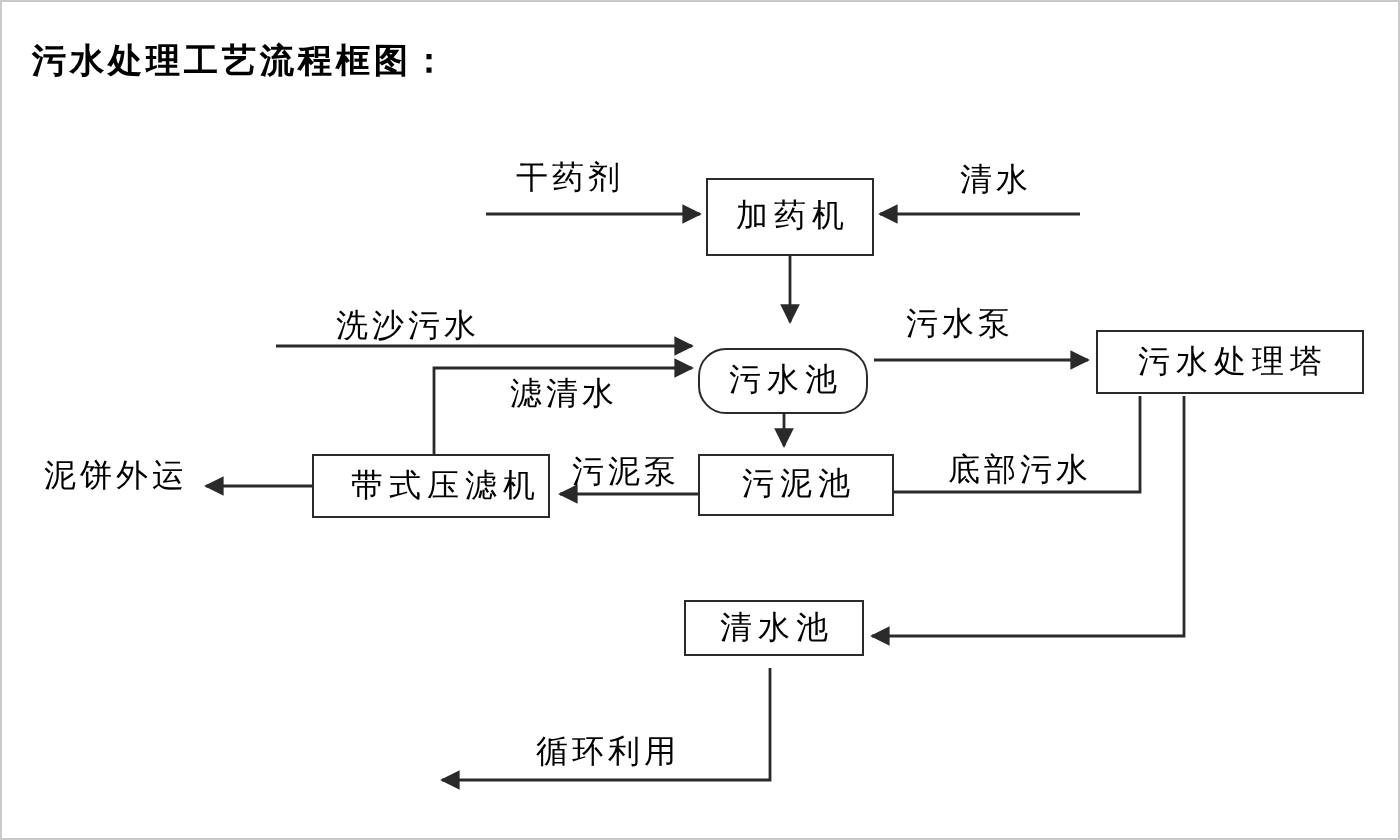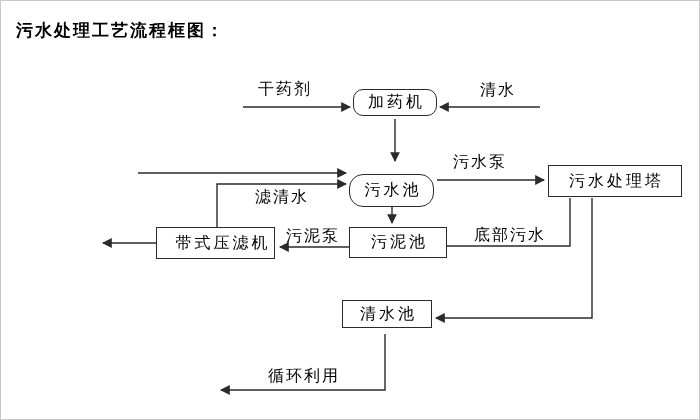--- a/index.html
+++ b/index.html
@@ -85,28 +85,30 @@
     <path class="edge" d="M217,227 V184 H346" marker-end="url(#arr)"></path>
     <path class="edge" d="M437,180 H544" marker-end="url(#arr)"></path>
     <path class="edge" d="M392,197 V223" marker-end="url(#arr)"></path>
     <path class="edge" d="M570,198 V246 H436" marker-end="url(#arr)"></path>
     <path class="edge" d="M349,247 H280" marker-end="url(#arr)"></path>
     <path class="edge" d="M156,243 H103" marker-end="url(#arr)"></path>
     <path class="edge" d="M592,198 V318 H436" marker-end="url(#arr)"></path>
     <path class="edge" d="M385,334 V390 H221" marker-end="url(#arr)"></path>
   </svg>
 
-  <div class="node" style="left:353px; top:89px;  width:84px;  height:27px;border-radius:10px;">加药机</div>
+  <div class="node" style="left:353px; top:89px;  width:84px;  height:39px;">加药机</div>
   <div class="node" style="left:349px; top:174px; width:85px;  height:33px;border-radius:14px;">污水池</div>
   <div class="node" style="left:548px; top:165px; width:134px; height:32px;">污水处理塔</div>
   <div class="node" style="left:156px; top:227px; width:119px; height:32px;padding-left:12px;">带式压滤机</div>
   <div class="node" style="left:349px; top:227px; width:98px;  height:31px;">污泥池</div>
   <div class="node" style="left:342px; top:300px; width:90px;  height:28px;">清水池</div>
 
   <div class="edge-label" style="left:285px; top:79px;">干药剂</div>
   <div class="edge-label" style="left:498px; top:80px;">清水</div>
+  <div class="edge-label" style="left:204px; top:153px;">洗沙污水</div>
   <div class="edge-label" style="left:282px; top:187px;">滤清水</div>
   <div class="edge-label" style="left:480px; top:152px;">污水泵</div>
   <div class="edge-label" style="left:510px; top:225px;">底部污水</div>
   <div class="edge-label" style="left:313px; top:226px;">污泥泵</div>
+  <div class="edge-label" style="left:58px; top:228px;">泥饼外运</div>
   <div class="edge-label" style="left:304px; top:366px;">循环利用</div>
 
 </div>
 
 </body></html>

